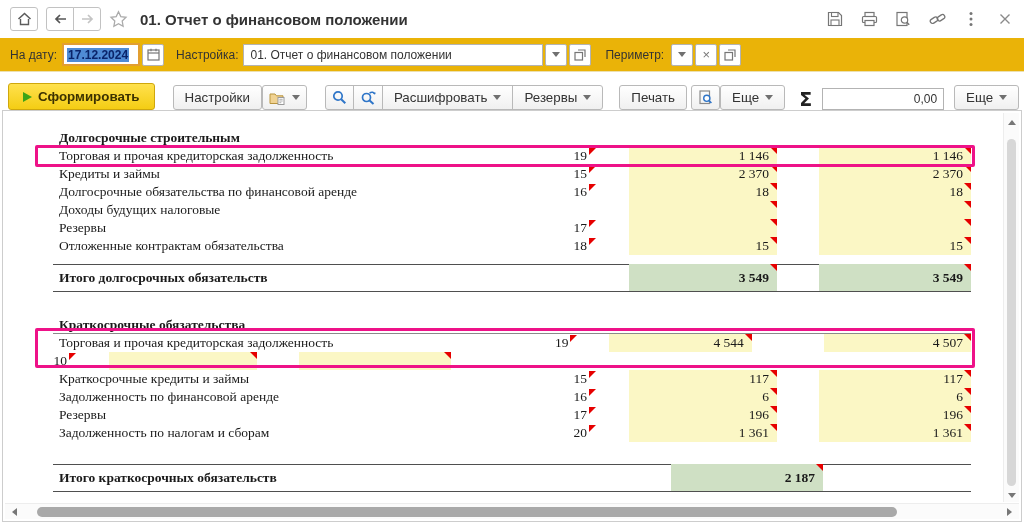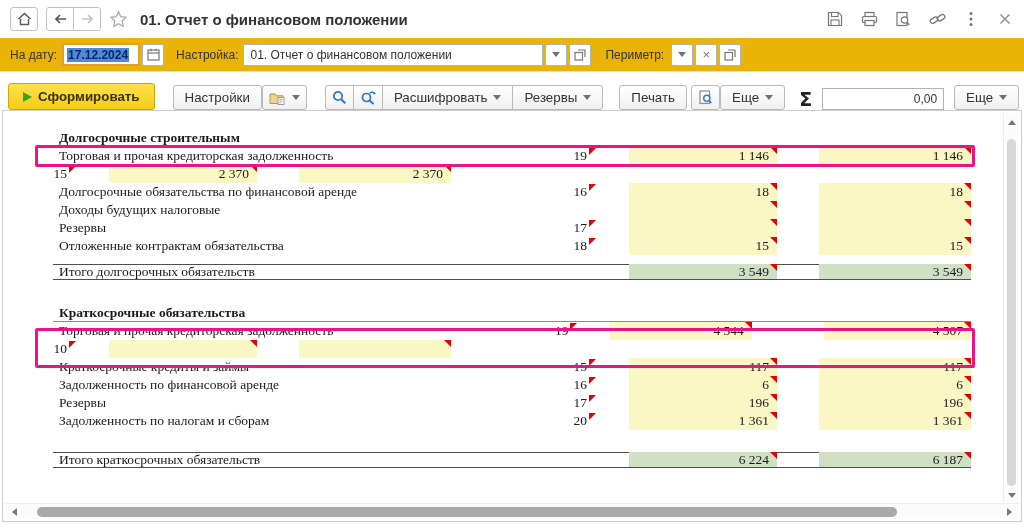--- a/index.html
+++ b/index.html
@@ -55,21 +55,21 @@
 
   
   .report { position:relative; margin:0 2px; height:412px; border:1px solid #cdcdcd; background:#fff; }
   .sheet { position:absolute; left:2px; top:2px; right:19px; bottom:19px; overflow:hidden;
            padding-top:16px; font-family:"Liberation Serif", serif; font-size:13.5px; color:#1a1a1a; }
   .t-row, .sec-row, .total-row { display:flex; align-items:center; margin-left:34px; width:932px; position:relative; }
   .t-row { height:18px; }
   .sec-row { height:18px; }
   .sec-row::after { content:''; position:absolute; left:14px; right:0; bottom:0; height:1px; background:#8a8a8a; }
   .sec-title { padding-left:20px; font-weight:700; white-space:nowrap; }
-  .total-row { height:16px; font-weight:400; }
+  .total-row { height:28px; font-weight:700; }
   .total-row::before { content:''; position:absolute; left:14px; right:0; top:0; height:1px; background:#4f4f4f; }
   .total-row::after  { content:''; position:absolute; left:14px; right:0; bottom:0; height:1px; background:#4f4f4f; }
   .c-name { width:520px; padding-left:20px; white-space:nowrap; overflow:hidden; }
   .c-code { width:28px; text-align:right; }
   .c-mark { width:26px; height:100%; position:relative; }
   .c-sp1 { width:16px; } .c-sp2 { width:42px; }
   .c-v1 { width:148px; } .c-v2 { width:152px; }
   .cell { height:100%; position:relative; display:flex; align-items:center; justify-content:flex-end; padding-right:8px; }
   .t-row .cell { background:#fbf7c5; }
   .total-row .cell { background:#cfe0c4; }
@@ -313,20 +313,21 @@
         </div>
         <div class="c-sp2"></div>
         <div class="c-v2" style="height: 100%;">
           <div class="cell">
             <div>1 146</div>
             <div class="tri-r"></div>
           </div>
         </div>
       </div>
       <div class="t-row">
+        <div class="c-name">Кредиты и займы</div>
         <div class="c-code">15</div>
         <div class="c-mark">
           <div class="tri-l"></div>
         </div>
         <div class="c-sp1"></div>
         <div class="c-v1" style="height: 100%;">
           <div class="cell">
             <div>2 370</div>
             <div class="tri-r"></div>
           </div>
@@ -570,30 +571,24 @@
             <div class="tri-r"></div>
           </div>
         </div>
       </div>
       <div class="sp" style="height: 22px;"></div>
       <div class="total-row">
         <div class="c-name">Итого краткосрочных обязательств</div>
         <div class="c-code"></div>
         <div class="c-mark"></div>
         <div class="c-sp1"></div>
-        <div class="c-v1" style="height: 100%;">
-          <div class="cell">
-            <div>6 224</div>
-            <div class="tri-r"></div>
-          </div>
-        </div>
-        <div class="c-sp2"></div>
-        <div class="c-v2" style="height: 100%;">
-          <div class="cell">
-            <div>6 187</div>
+        <div class="c-sp2"></div>
+        <div class="c-v2" style="height: 100%;">
+          <div class="cell">
+            <div>2 187</div>
             <div class="tri-r"></div>
           </div>
         </div>
       </div>
       <div class="hl-box" style="left: 30px; top: 215px; width: 940px; height: 40px;"></div>
     </div>
 
   <div class="vscroll">
     <span class="arr arr-up"></span>
     <div class="vthumb"></div>

